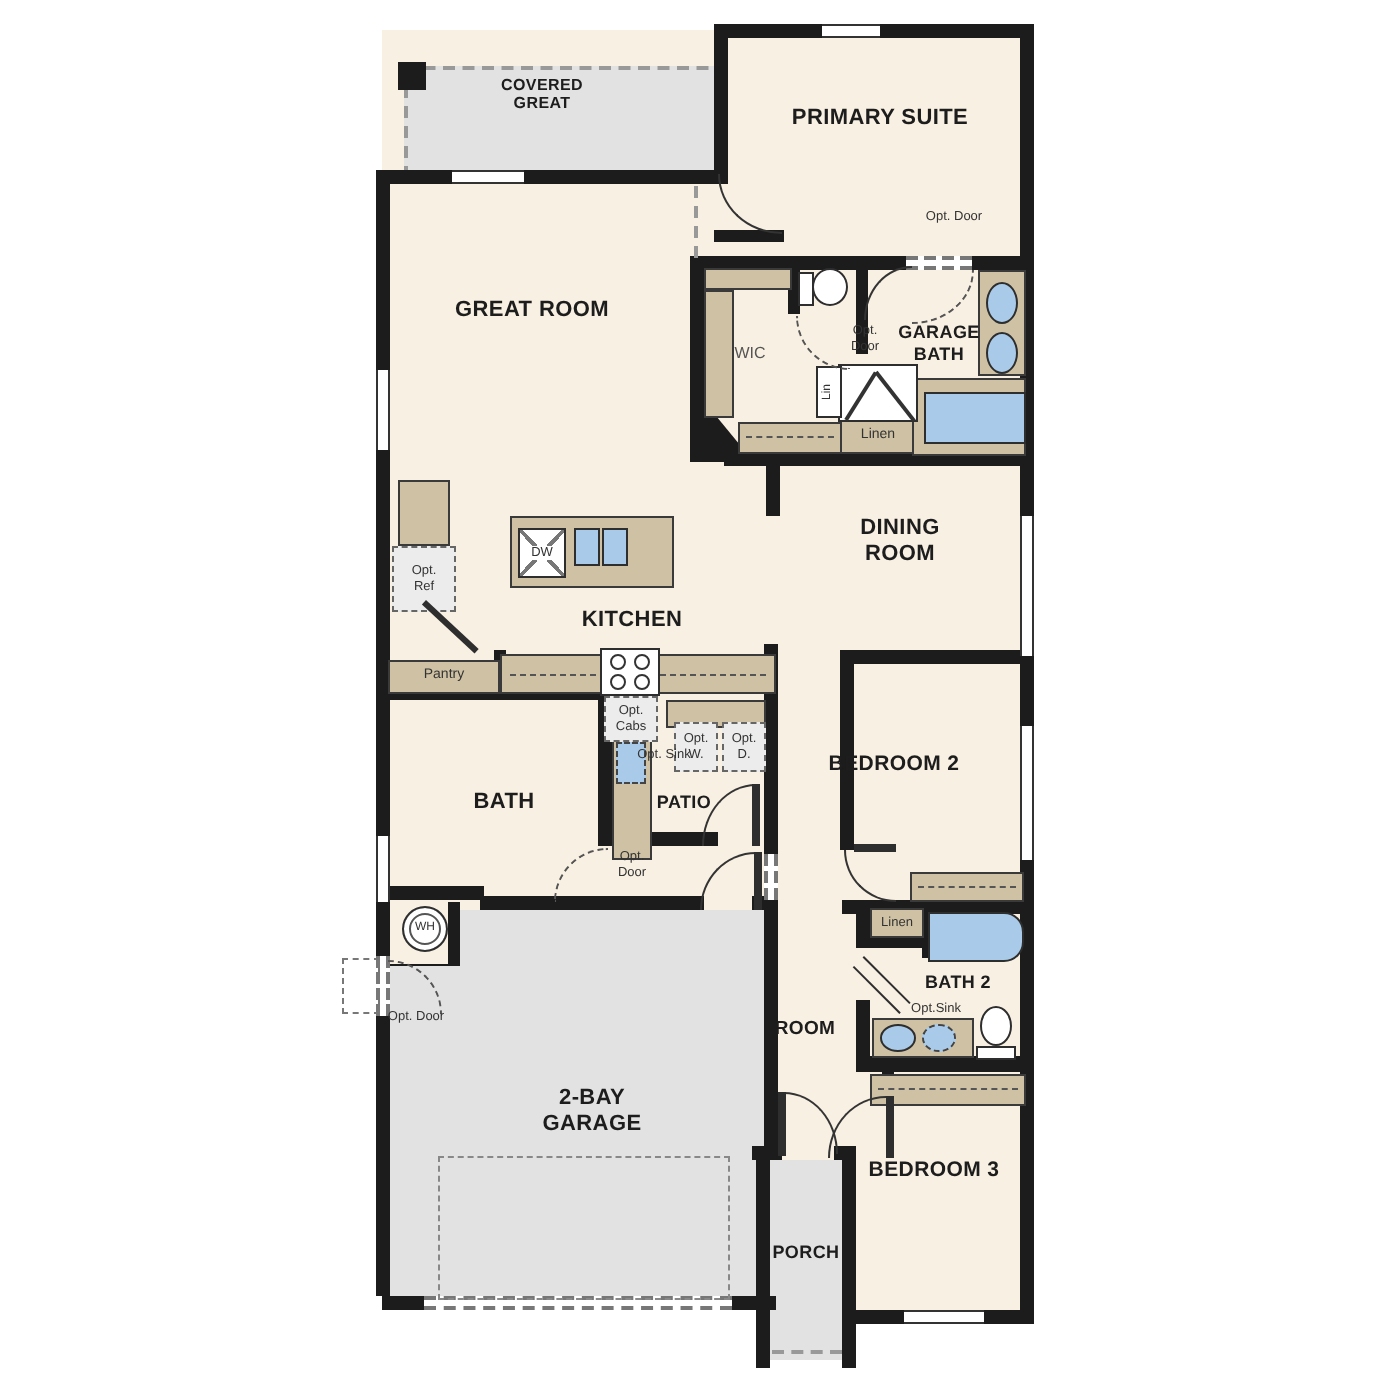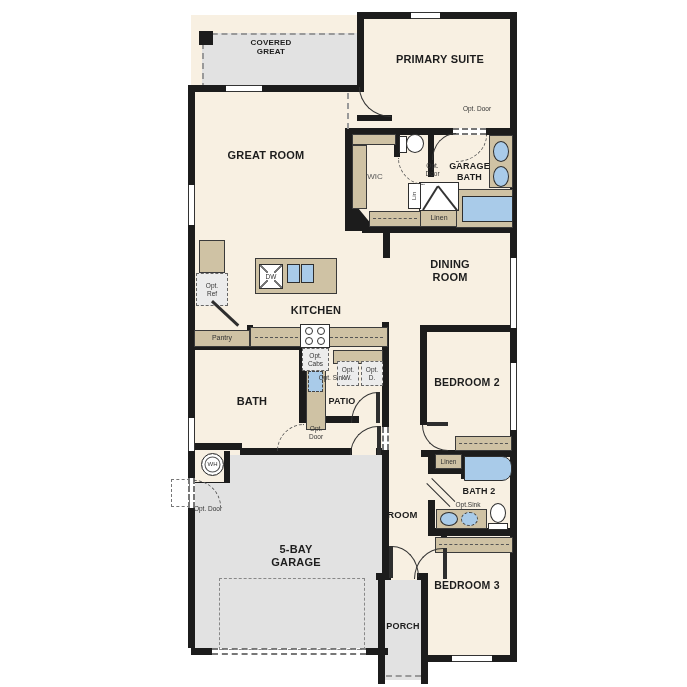--- a/index.html
+++ b/index.html
@@ -218,22 +218,22 @@
   <div class="abs sm" style="left:361px;top:172px;width:28px;font-size:8px;color:#555;">WIC</div>
   <div class="abs sm" style="left:462px;top:105px;width:30px;font-size:6.5px;">Opt. Door</div>
   <div class="abs lbl" style="left:444px;top:161px;width:51px;font-size:9px;">GARAGE BATH</div>
   <div class="abs sm" style="left:419px;top:162px;width:27px;font-size:6.5px;">Opt. Door</div>
   <div class="abs lbl" style="left:415px;top:258px;width:70px;font-size:11px;">DINING ROOM</div>
   <div class="abs lbl" style="left:274px;top:304px;width:60px;font-size:11px;margin-left:12px;">KITCHEN</div>
   <div class="abs sm" style="left:318px;top:374px;width:28px;font-size:6.5px;">Opt. Sink</div>
   <div class="abs lbl" style="left:325px;top:396px;width:34px;font-size:9px;">PATIO</div>
   <div class="abs sm" style="left:302px;top:425px;width:28px;font-size:6.5px;">Opt. Door</div>
   <div class="abs lbl" style="left:222px;top:395px;width:60px;font-size:11px;">BATH</div>
-  <div class="abs lbl" style="left:427px;top:376px;width:80px;font-size:10.5px;">BEDROOM 2</div>
+  <div class="abs lbl" style="left:407px;top:376px;width:80px;font-size:10.5px;">BEDROOM 2</div>
   <div class="abs lbl" style="left:457px;top:486px;width:44px;font-size:9px;">BATH 2</div>
   <div class="abs sm" style="left:447px;top:501px;width:42px;font-size:6.5px;">Opt.Sink</div>
   <div class="abs lbl" style="left:380px;top:509px;width:45px;font-size:9.5px;">ROOM</div>
   <div class="abs sm" style="left:193px;top:505px;width:30px;font-size:6.5px;">Opt. Door</div>
-  <div class="abs lbl" style="left:256px;top:543px;width:80px;font-size:11px;">5-BAY GARAGE</div>
+  <div class="abs lbl" style="left:256px;top:543px;width:80px;font-size:11px;">2-BAY GARAGE</div>
   <div class="abs lbl" style="left:383px;top:621px;width:40px;font-size:9px;">PORCH</div>
   <div class="abs lbl" style="left:427px;top:579px;width:80px;font-size:10.5px;">BEDROOM 3</div>
 
 </div>
 
 </body></html>

